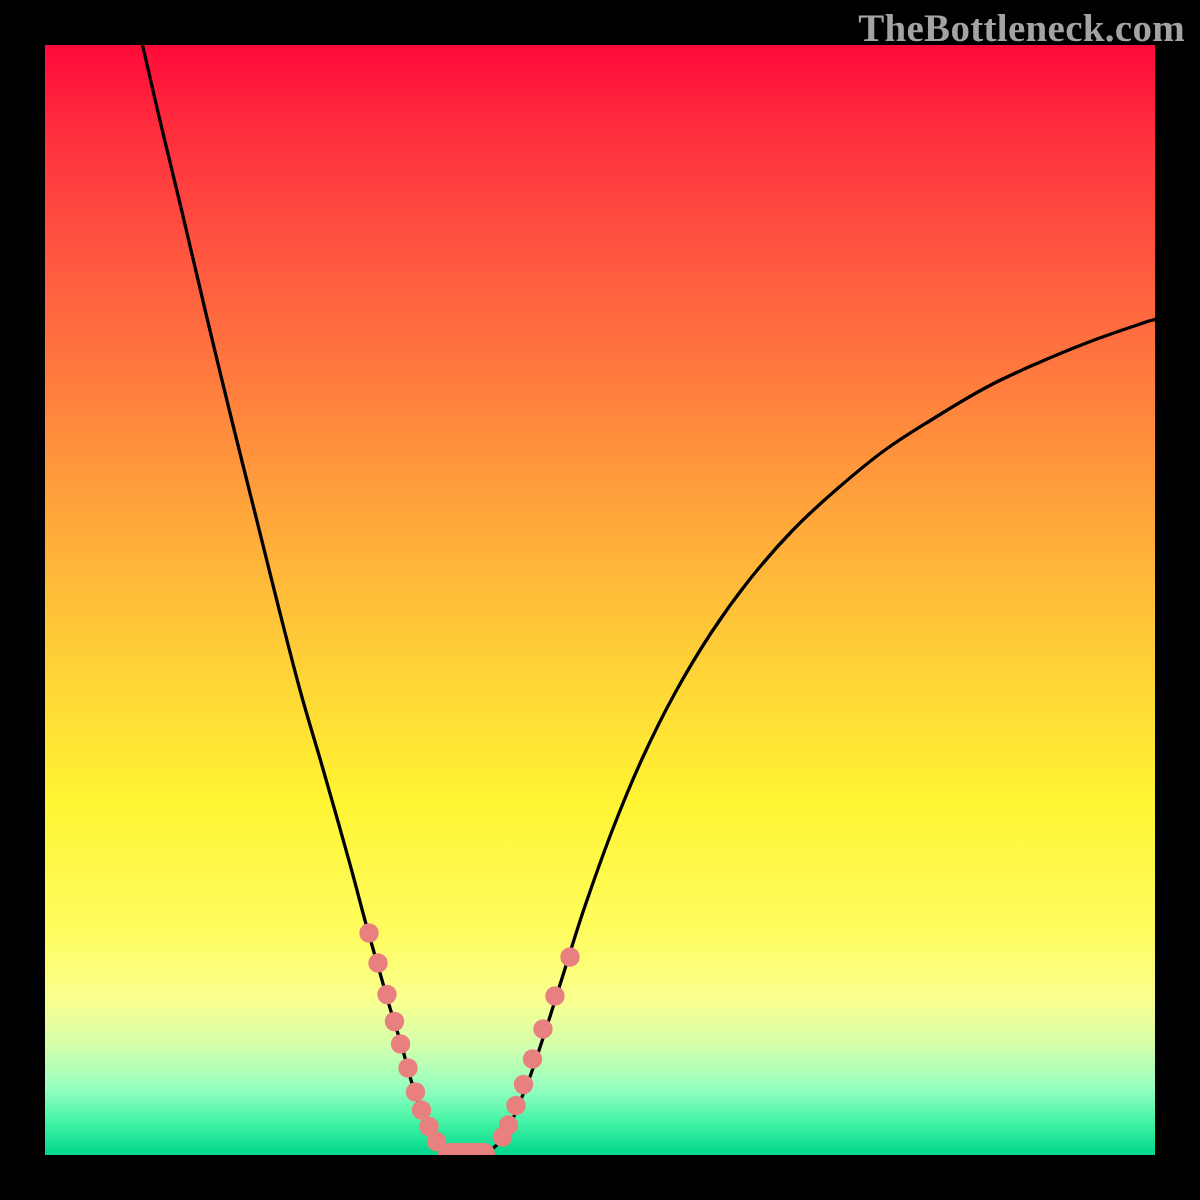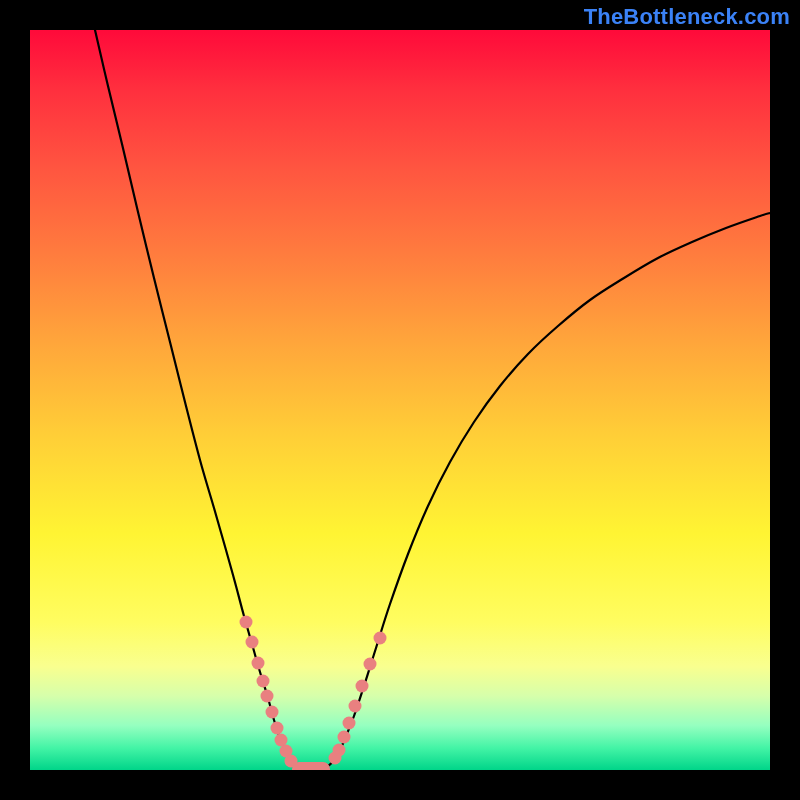--- a/index.html
+++ b/index.html
@@ -35,24 +35,24 @@
       #d6ffab 90%,
       #95ffc0 94%,
       #44f4a6 97%,
       #00d589 100%
     );
   }
   .watermark {
     position: absolute;
     top: 4px;
     right: 10px;
-    font-family: Liberation Sans, sans-serif;
-    font-size: 22px;
+    font-family: Liberation Serif, serif;
+    font-size: 26px;
     font-weight: 600;
-    color: #3b82f6;
+    color: #a3a3a3;
     letter-spacing: 0.2px;
   }
   svg { position: absolute; inset: 0; }
   .curve { stroke: #000; stroke-width: 2.2; fill: none; stroke-linecap: round; }
   .dot { fill: #e98080; }
   .pill { fill: #e98080; }
 </style>
 </head>
 <body>
 

